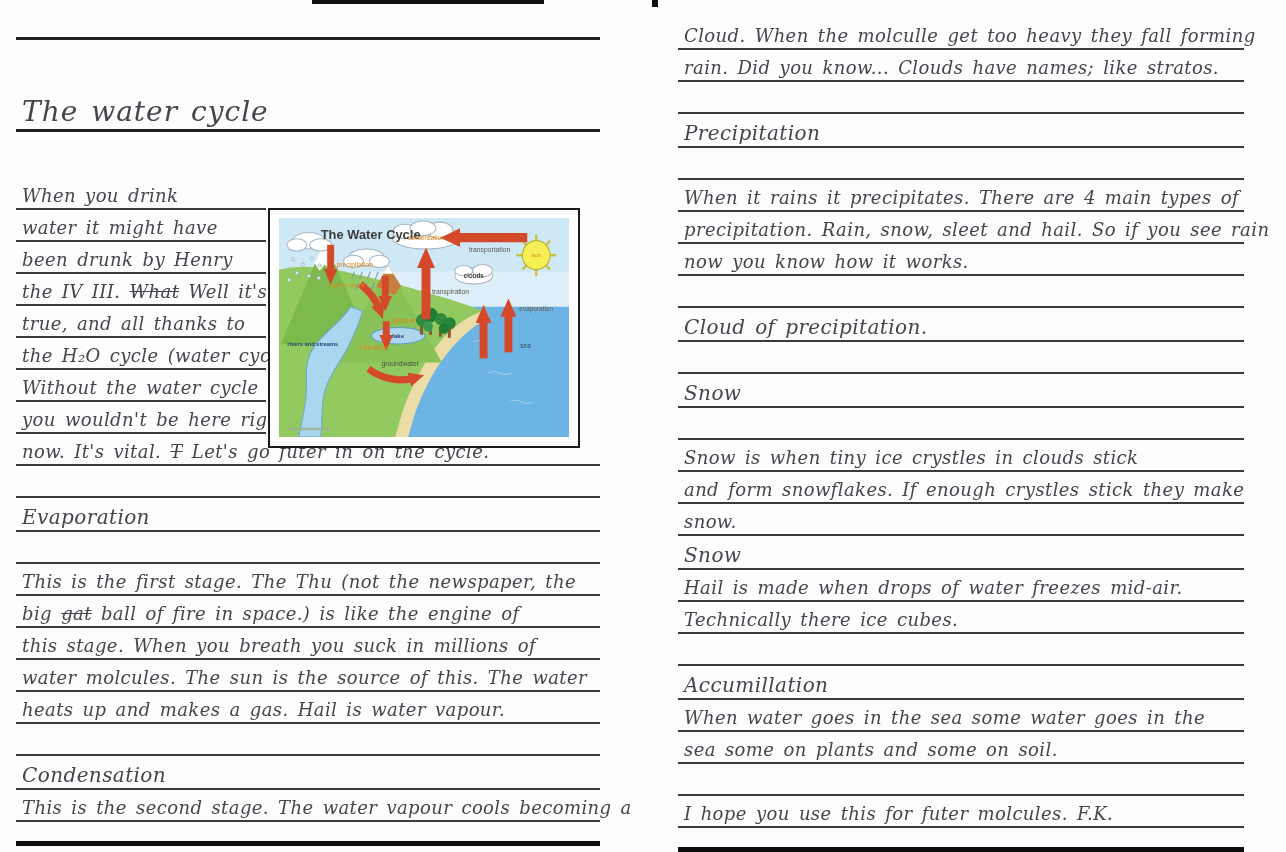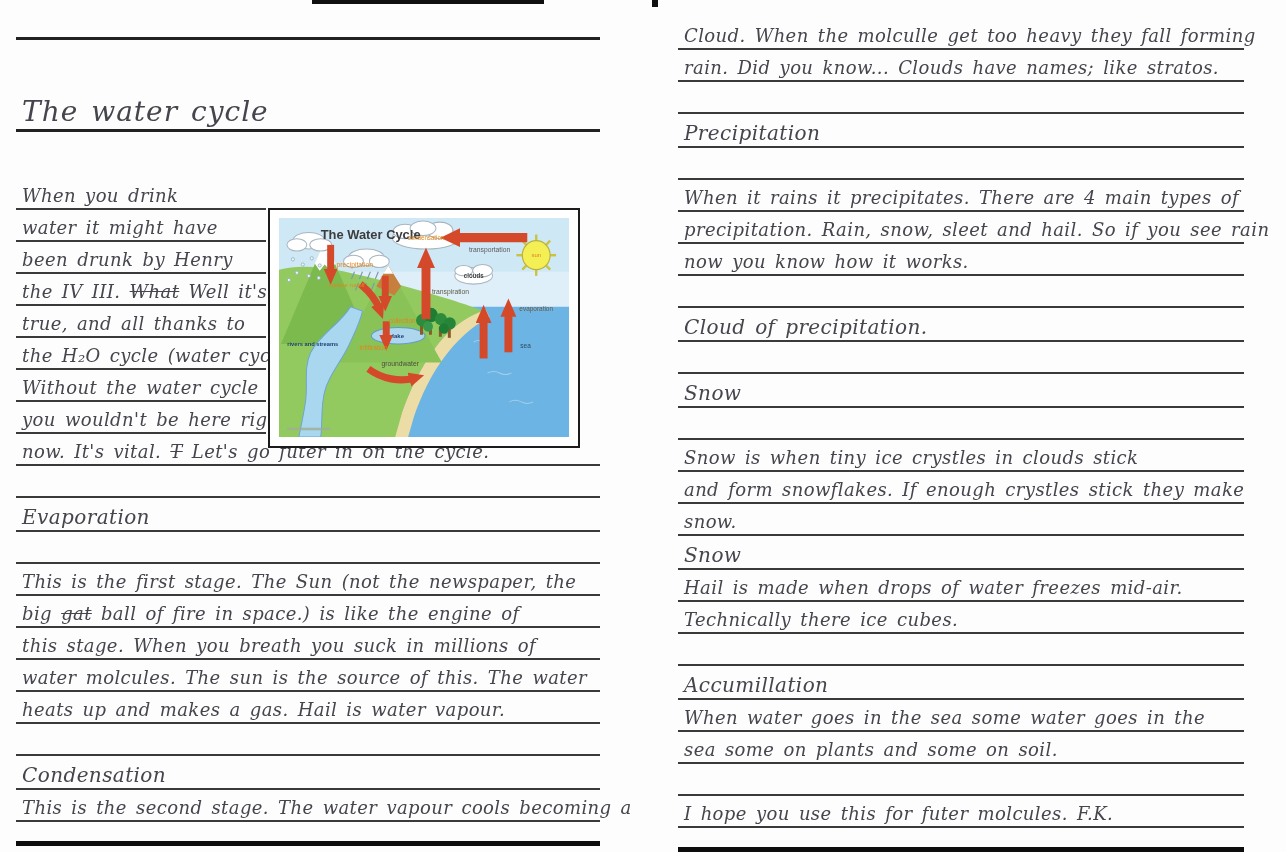--- a/index.html
+++ b/index.html
@@ -73,21 +73,21 @@
       </div>
       <div class="line k-body">
         <span class="hw"><span>now. It's vital. </span><s>T</s><span> Let's go futer in on the cycle.</span></span>
       </div>
       <div class="line k-blank"></div>
       <div class="line k-heading">
         <span class="hw"><span>Evaporation</span></span>
       </div>
       <div class="line k-blank"></div>
       <div class="line k-body">
-        <span class="hw"><span>This is the first stage. The Sun (not the newspaper, the</span></span>
+        <span class="hw"><span>This is the first stage. The Thu (not the newspaper, the</span></span>
       </div>
       <div class="line k-body">
         <span class="hw"><span>big </span><s>gat</s><span> ball of fire in space.) is like the engine of</span></span>
       </div>
       <div class="line k-body">
         <span class="hw"><span>this stage. When you breath you suck in millions of</span></span>
       </div>
       <div class="line k-body">
         <span class="hw"><span>water molcules. The sun is the source of this. The water</span></span>
       </div>

